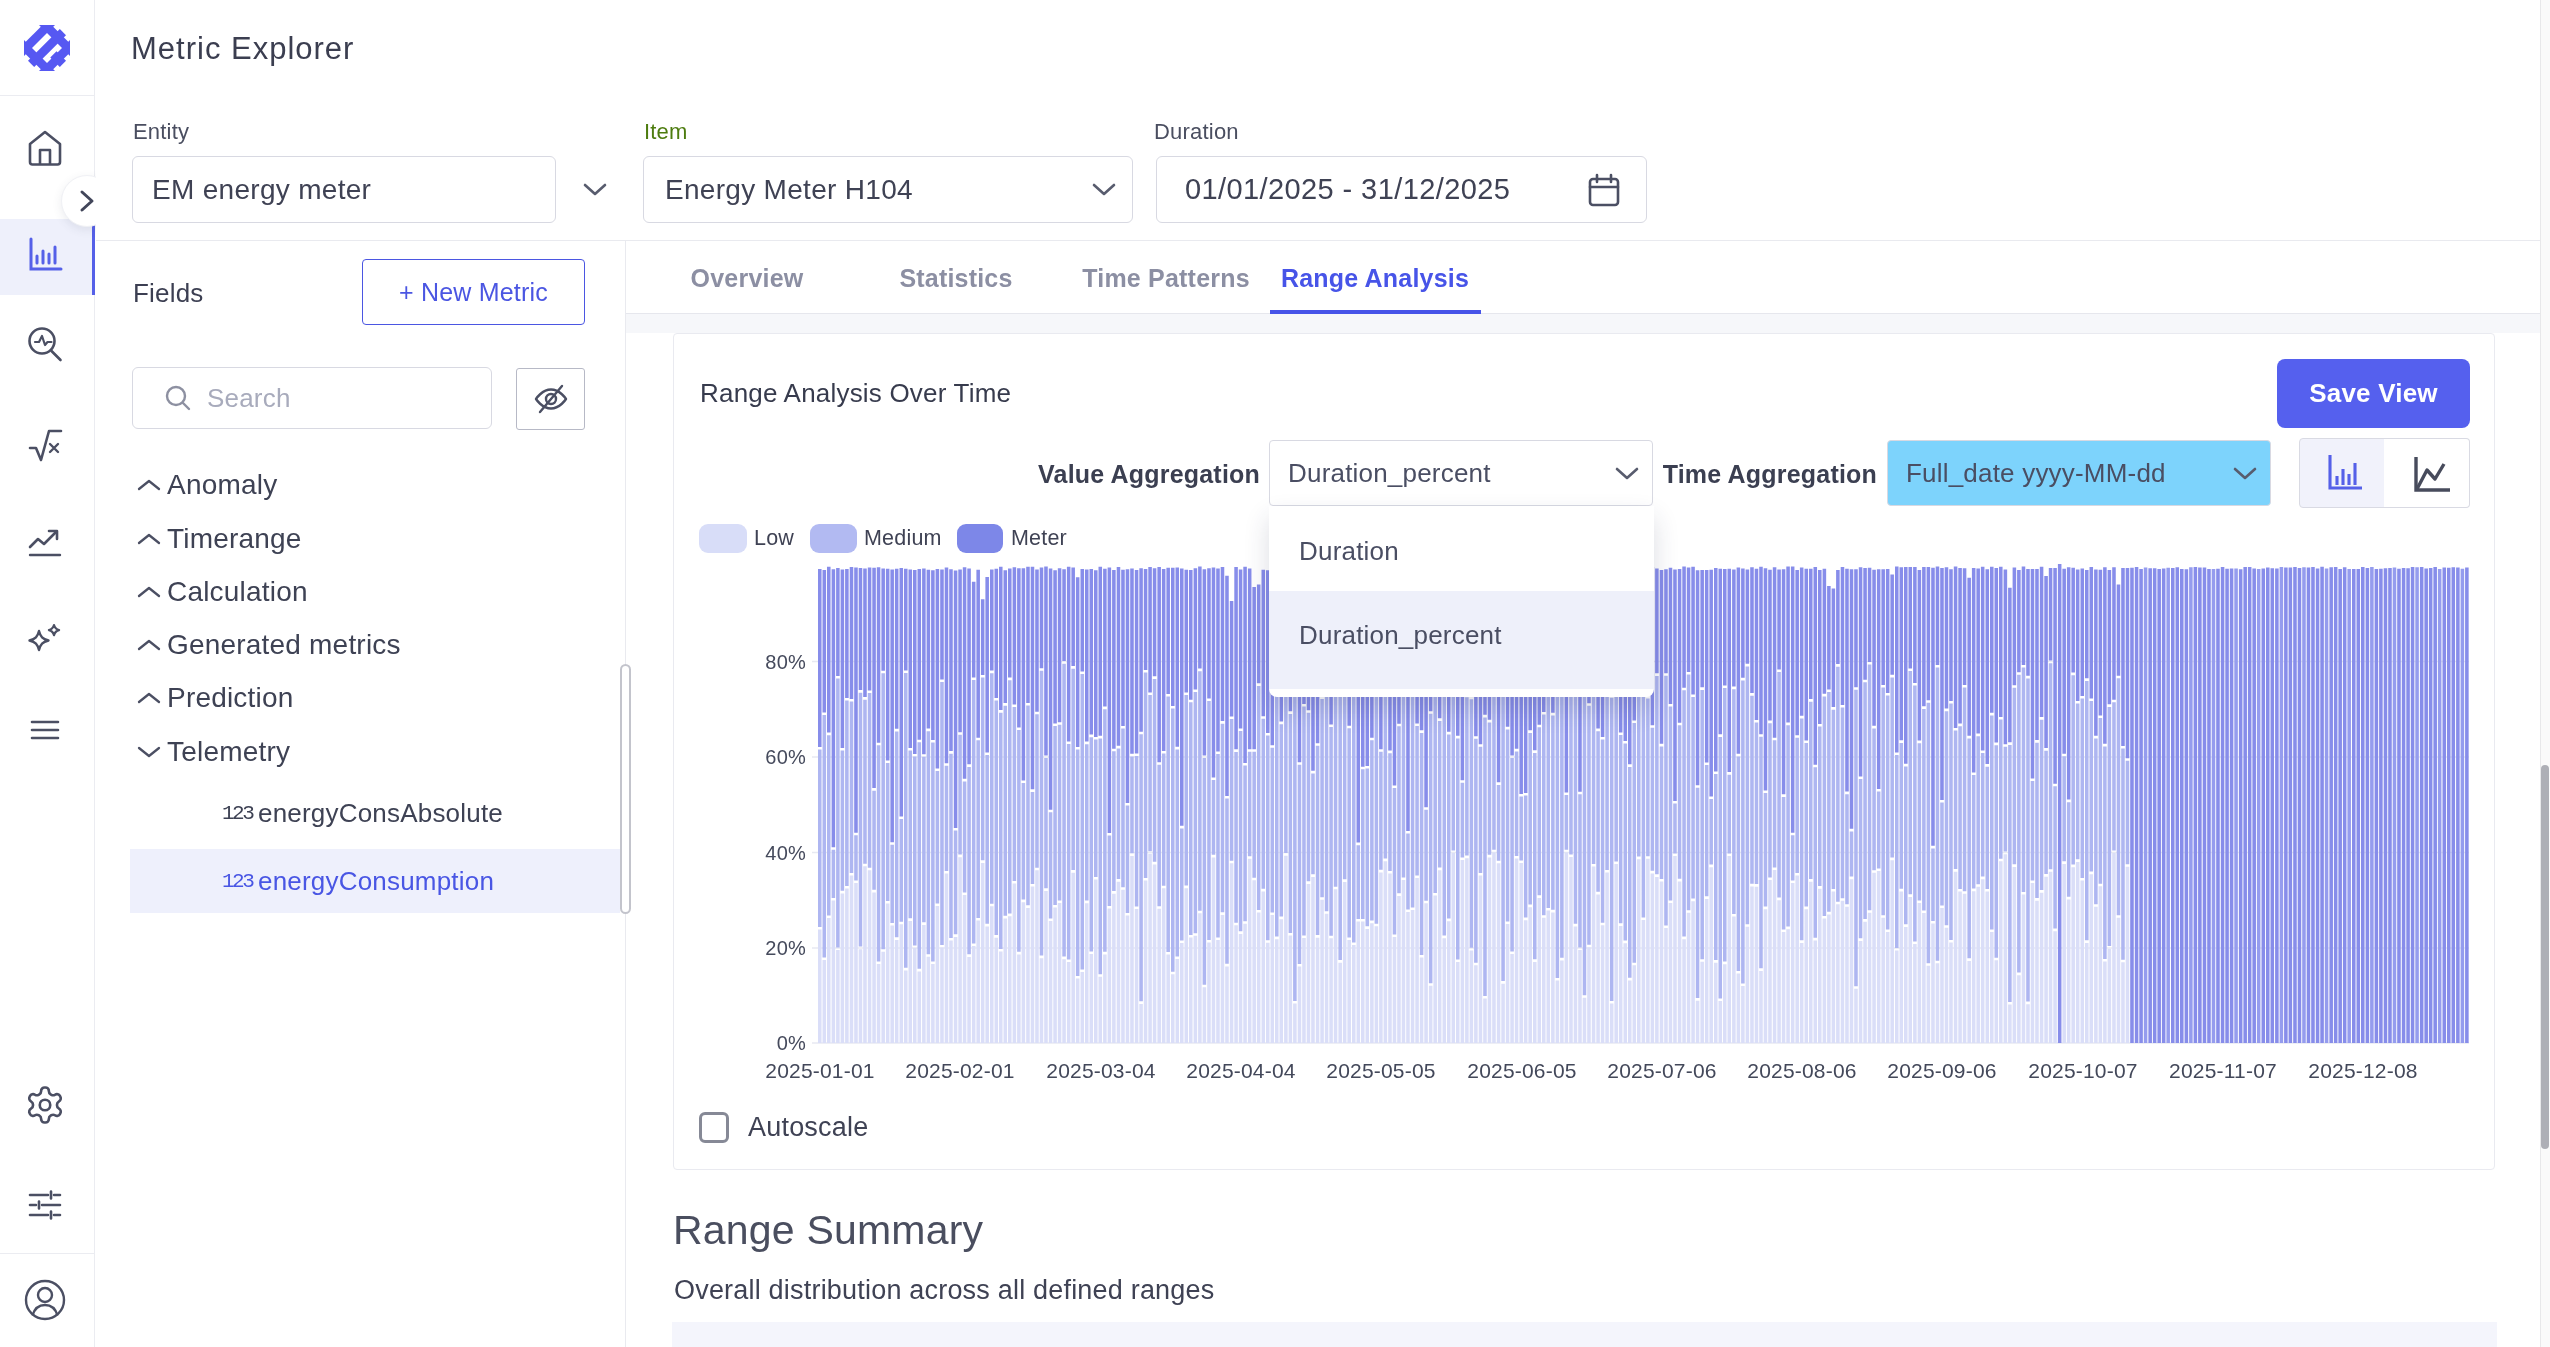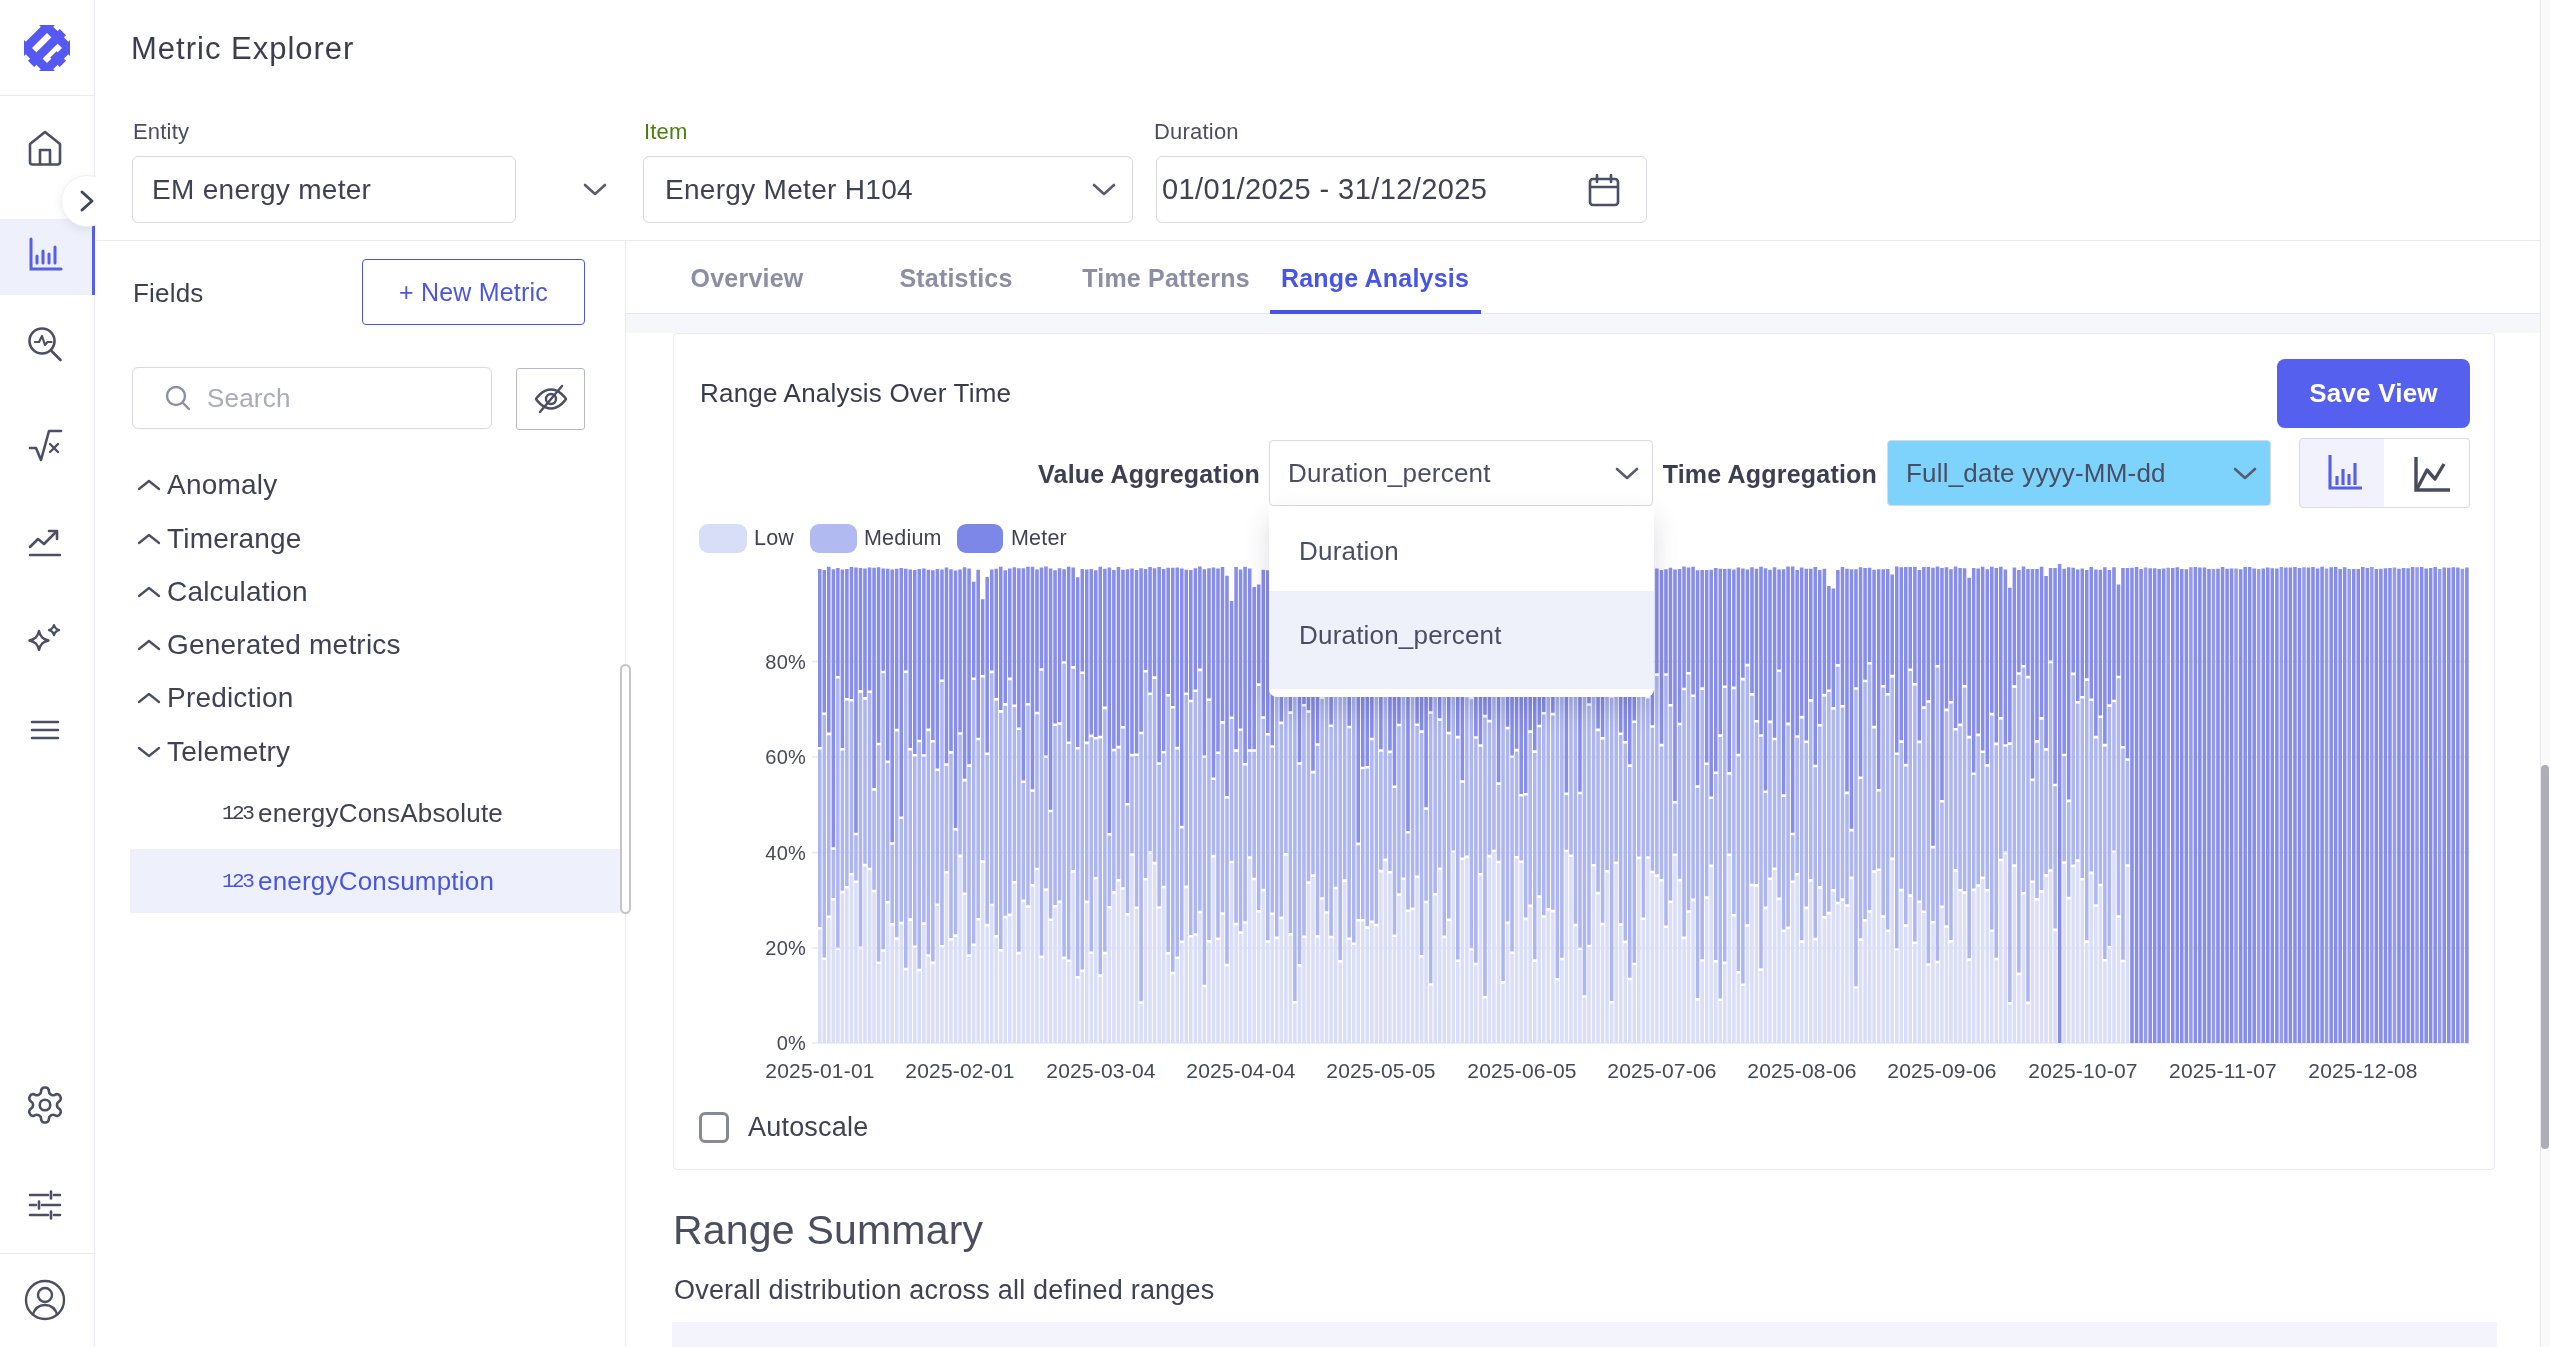--- a/index.html
+++ b/index.html
@@ -72,29 +72,29 @@
     <svg width="26" height="26" viewBox="0 0 26 26" fill="none">
       <path d="m8 4 10 9-10 9" stroke="#42465a" stroke-width="3" stroke-linecap="round" stroke-linejoin="round"></path>
     </svg>
   </div>
 
 <div class="abs" style="left:96px;top:0;width:2454px;height:241px;background:#fff;border-bottom:1px solid #e9eaef"></div>
 <div class="abs" style="left:131px;top:31px;font-size:31px;letter-spacing:1px;color:#3b3e50">Metric Explorer</div>
 <div class="abs" style="left:133px;top:119px;font-size:22px;color:#4a4e60">Entity</div>
 <div class="abs" style="left:644px;top:119px;font-size:22px;color:#4d7c0f">Item</div>
 <div class="abs" style="left:1154px;top:119px;font-size:22px;color:#4a4e60">Duration</div>
-<div class="abs flexc" style="left:132px;top:156px;width:384px;height:67px;border:1px solid #d8d9e2;border-radius:6px;padding-left:19px;font-size:28px;letter-spacing:.3px;color:#3f4254">EM energy meter</div>
+<div class="abs flexc" style="left:132px;top:156px;width:424px;height:67px;border:1px solid #d8d9e2;border-radius:6px;padding-left:19px;font-size:28px;letter-spacing:.3px;color:#3f4254">EM energy meter</div>
 <svg style="position:absolute;left:580px;top:181px" width="30" height="18" viewBox="0 0 30 18" fill="none">
     <path d="m5 4 10 9 10-9" stroke="#585c6e" stroke-width="2.6" stroke-linecap="round" stroke-linejoin="round"></path>
   </svg>
 <div class="abs flexc" style="left:643px;top:156px;width:490px;height:67px;border:1px solid #d8d9e2;border-radius:6px;padding-left:21px;font-size:28px;letter-spacing:.3px;color:#3f4254">Energy Meter H104</div>
 <svg style="position:absolute;left:1089px;top:181px" width="30" height="18" viewBox="0 0 30 18" fill="none">
     <path d="m5 4 10 9 10-9" stroke="#585c6e" stroke-width="2.6" stroke-linecap="round" stroke-linejoin="round"></path>
   </svg>
-<div class="abs flexc" style="left:1156px;top:156px;width:491px;height:67px;border:1px solid #d8d9e2;border-radius:6px;padding-left:5px;font-size:29px;letter-spacing:.4px;color:#3f4254">01/01/2025 - 31/12/2025</div>
+<div class="abs flexc" style="left:1156px;top:156px;width:491px;height:67px;border:1px solid #d8d9e2;border-radius:6px;padding-left:28px;font-size:29px;letter-spacing:.4px;color:#3f4254">01/01/2025 - 31/12/2025</div>
 <div class="abs" style="left:1585px;top:171px"><svg width="38" height="38" viewBox="0 0 38 38" fill="none">
       <rect x="5" y="8" width="28" height="26" rx="3" stroke="#4b4f63" stroke-width="2.6"></rect>
       <path d="M12 4v7M26 4v7M5 16h28" stroke="#4b4f63" stroke-width="2.6" stroke-linecap="round"></path>
     </svg></div>
 
 <div class="abs" style="left:95px;top:241px;width:531px;height:1106px;background:#fff;border-right:1px solid #e9eaef"></div>
 <div class="abs" style="left:133px;top:278px;font-size:26px;color:#3c3f52">Fields</div>
 <div class="abs flexc" style="left:362px;top:259px;width:223px;height:66px;border:1px solid #4b56e2;border-radius:4px;justify-content:center;font-size:25px;color:#4b56e2">+ New Metric</div>
 <div class="abs flexc" style="left:132px;top:367px;width:360px;height:62px;border:1px solid #d8d9e2;border-radius:6px;padding-left:30px">
   <svg width="30" height="30" viewBox="0 0 30 30" fill="none">

